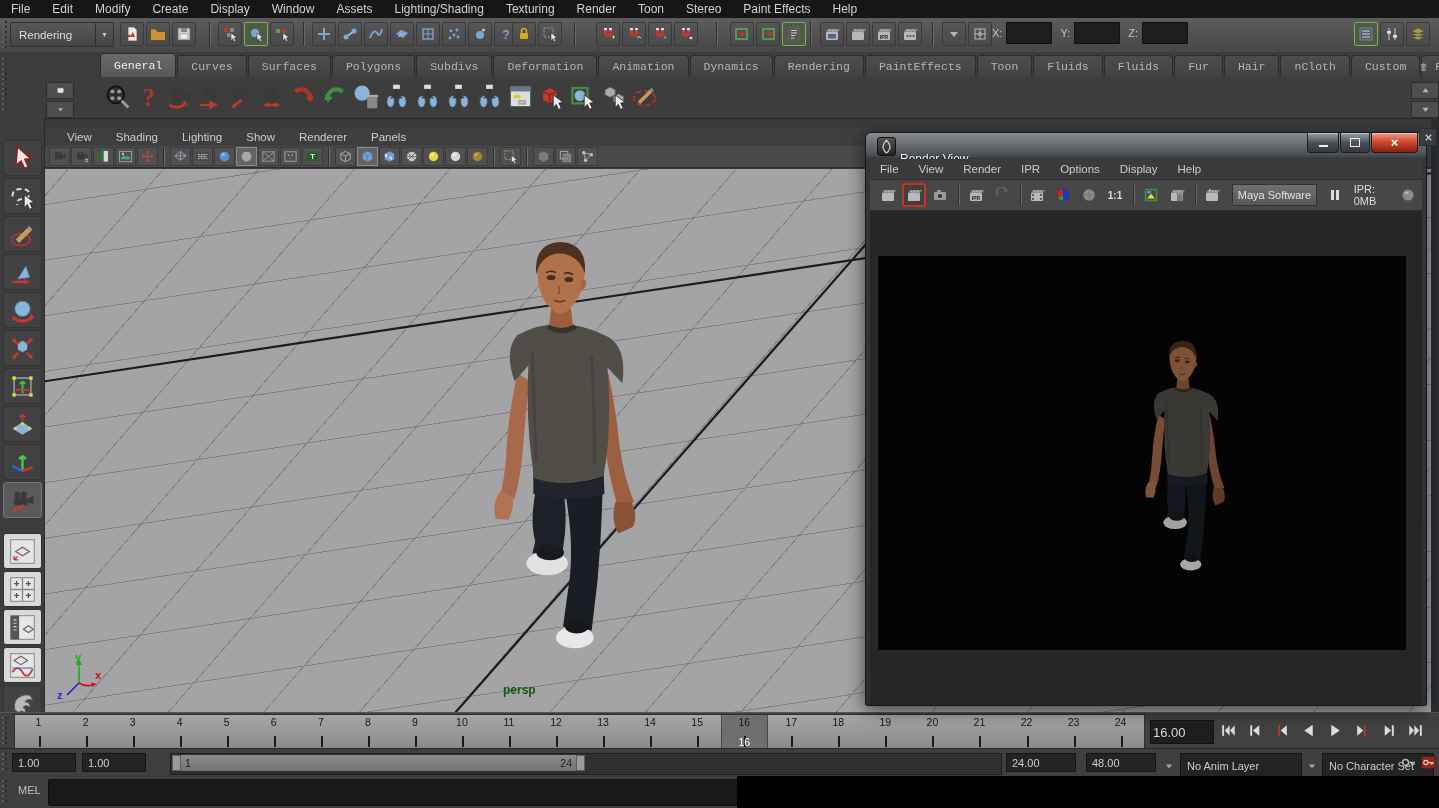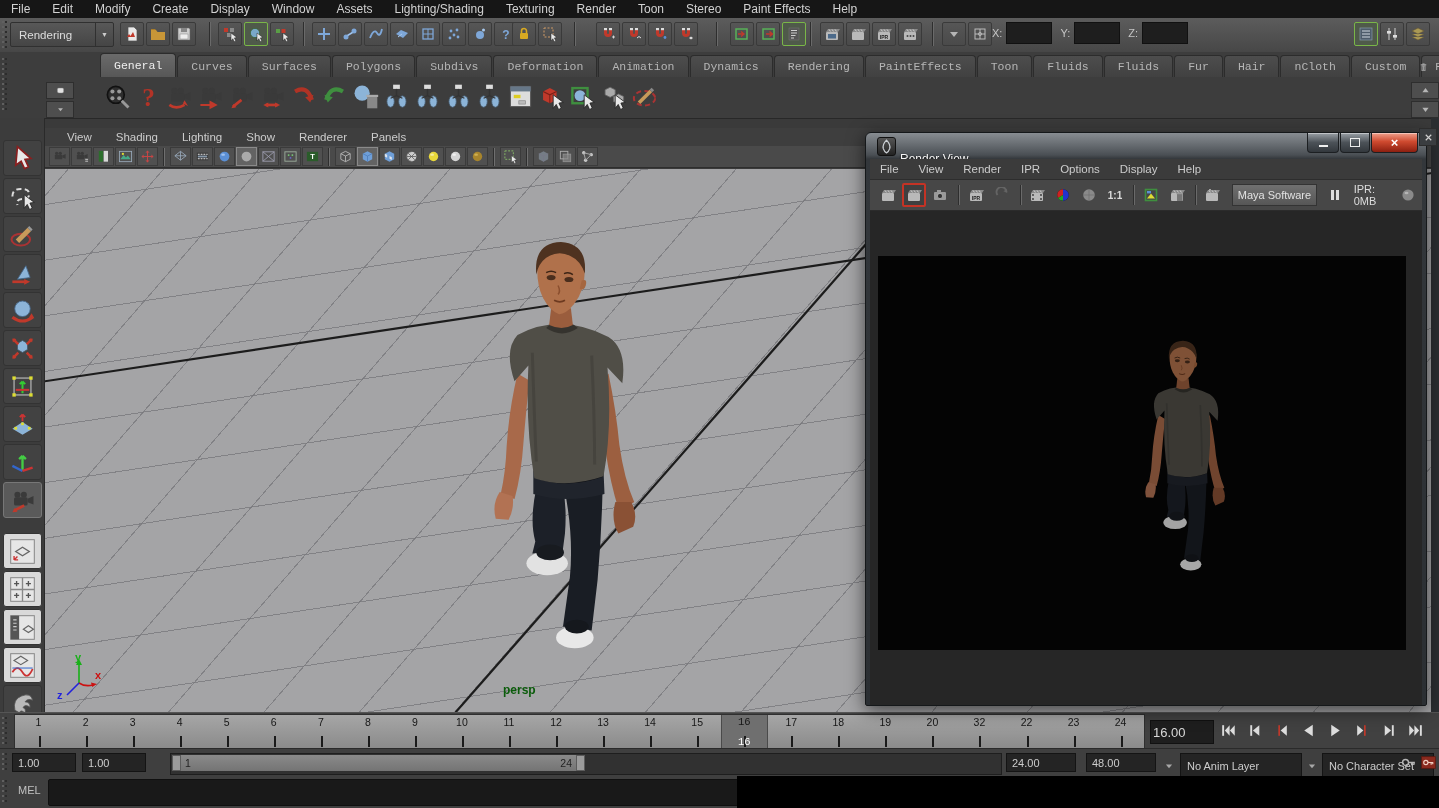--- a/index.html
+++ b/index.html
@@ -79,21 +79,21 @@
   #rv-status{position:absolute;left:0;right:0;top:447px;text-align:center;font-size:11px;font-weight:bold;color:#c6c6c6;}
   #rv-status .st{margin:0 12px;}
   #rv-status div{margin-bottom:3px;}
   
   #timeline{left:0;top:712px;width:1439px;height:36px;background:#414141;border-top:1px solid #555;}
   #tl-ruler{position:absolute;left:14px;top:1px;width:1129px;height:34px;background:linear-gradient(#a6a6a6,#8a8a8a);border:1px solid #2f2f2f;display:flex;}
   .tl-cell{flex:1;position:relative;}
   .tl-num{position:absolute;left:0;right:0;top:1px;text-align:center;font-size:10.5px;color:#161616;}
   .tl-tick{position:absolute;left:50%;bottom:2px;width:2px;height:11px;background:#1a1a1a;}
   .tl-cur{position:absolute;left:0;right:0;bottom:1px;text-align:center;font-size:10.5px;color:#fff;}
-  .tl-cell.active{background:#6f6f6f;box-shadow:inset 1px 0 #4a4a4a,inset -1px 0 #4a4a4a;font-family:Liberation Mono, monospace;}
+  .tl-cell.active{background:#6f6f6f;box-shadow:inset 1px 0 #4a4a4a,inset -1px 0 #4a4a4a;}
   #tl-timefield{position:absolute;left:1150px;top:7px;width:58px;height:20px;background:#1e1e1e;border:1px solid #111;color:#d8d8d8;font-size:13px;font-family:"Liberation Sans",sans-serif;}
   #tl-playback{position:absolute;left:1214px;top:5px;display:flex;}
   .pb{width:26px;height:25px;display:inline-flex;align-items:center;justify-content:center;margin-right:1px;}
   .pb svg{width:17px;height:17px;}
   
   #rangebar{left:0;top:748px;width:1439px;height:28px;background:#3f3f3f;border-top:1px solid #2a2a2a;}
   .rs-field{position:absolute;top:4px;height:19px;background:#242424;border:1px solid #141414;color:#ccc;font-size:11px;padding-left:5px;font-family:"Liberation Sans",sans-serif;box-sizing:border-box;}
   #range-track{position:absolute;left:170px;top:4px;width:830px;height:20px;background:#313131;border:1px solid #1e1e1e;}
   #range-bar{position:absolute;left:1px;top:1px;width:413px;height:16px;background:linear-gradient(#8a8a8a,#747474);display:flex;align-items:center;}
   .range-handle{width:9px;height:16px;background:#9b9b9b;border:1px solid #5c5c5c;box-sizing:border-box;}
@@ -1196,21 +1196,21 @@
           <span class="tl-num">19</span>
           <span class="tl-tick"></span>
           <span class="tl-cur"></span>
         </span>
         <span class="tl-cell">
           <span class="tl-num">20</span>
           <span class="tl-tick"></span>
           <span class="tl-cur"></span>
         </span>
         <span class="tl-cell">
-          <span class="tl-num">32</span>
+          <span class="tl-num">21</span>
           <span class="tl-tick"></span>
           <span class="tl-cur"></span>
         </span>
         <span class="tl-cell">
           <span class="tl-num">22</span>
           <span class="tl-tick"></span>
           <span class="tl-cur"></span>
         </span>
         <span class="tl-cell">
           <span class="tl-num">23</span>

